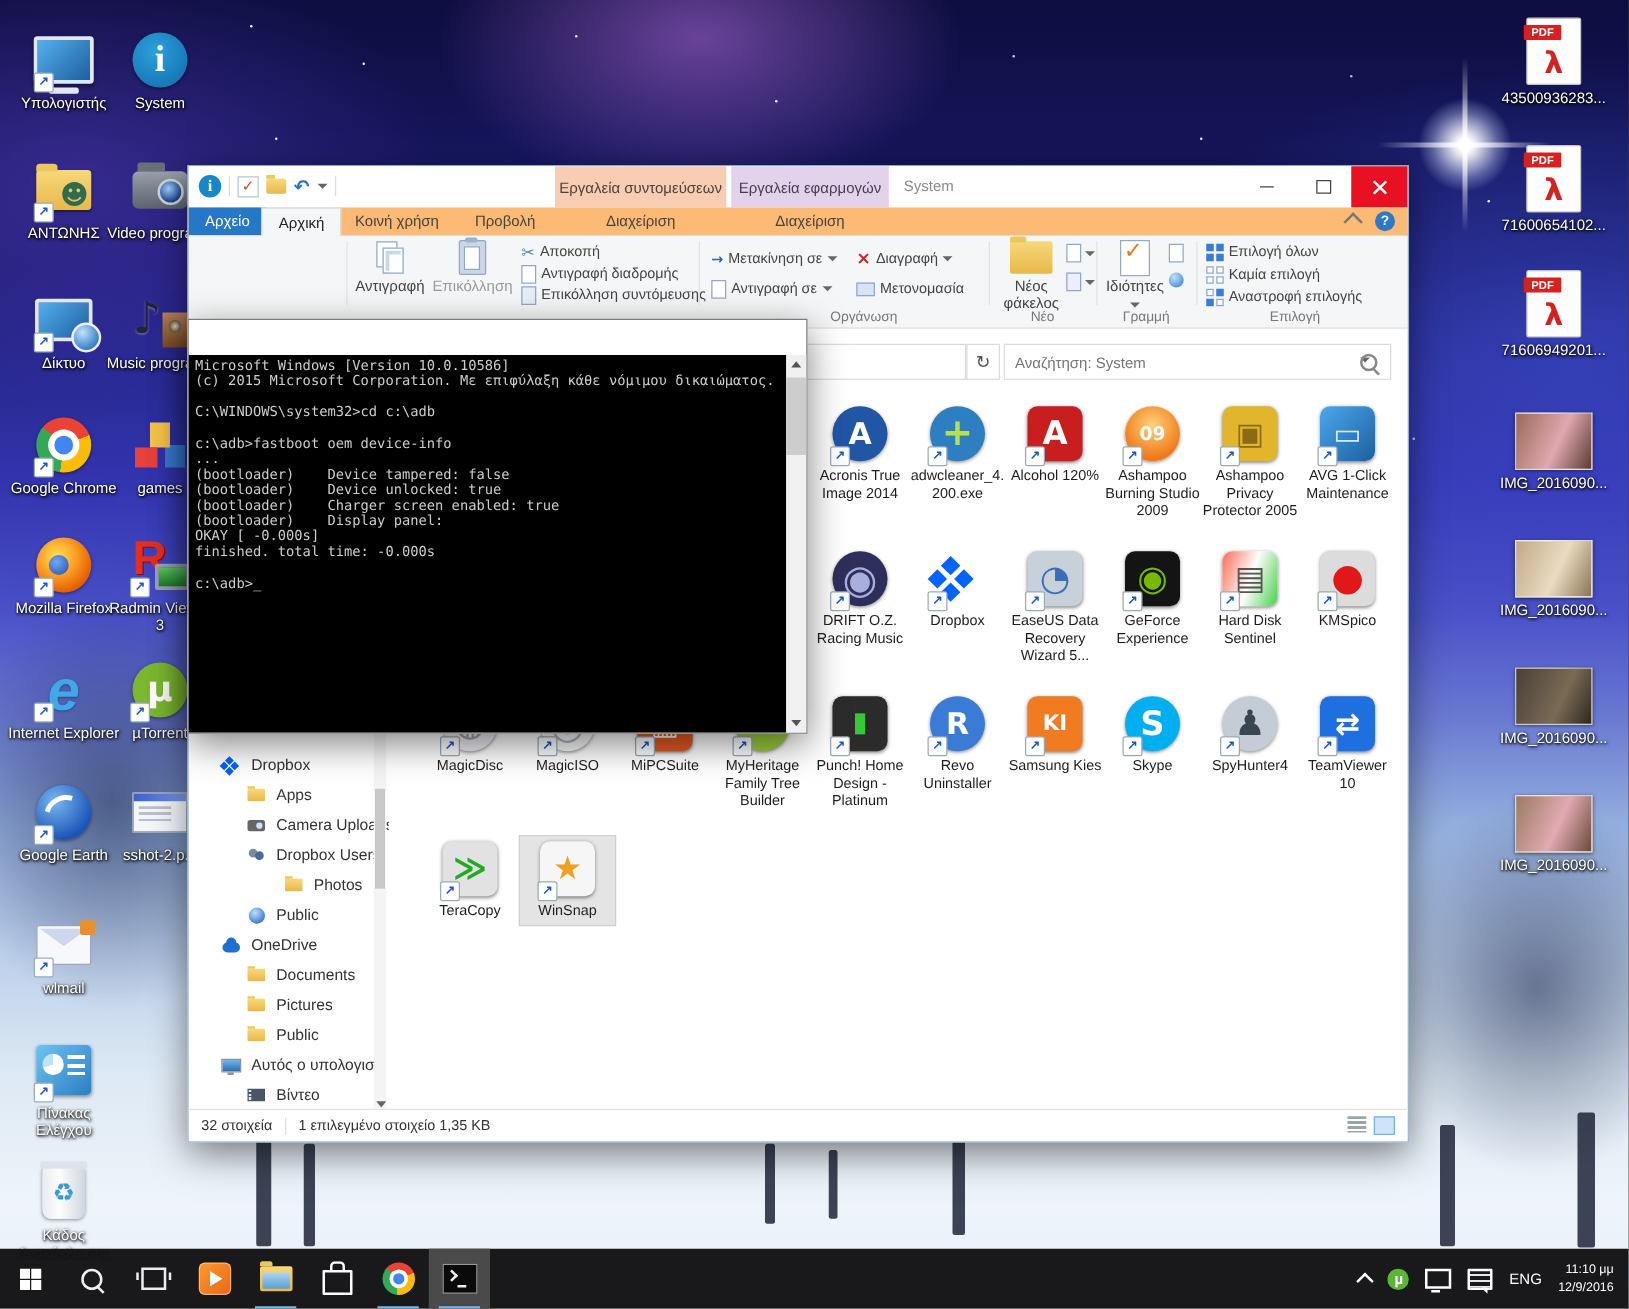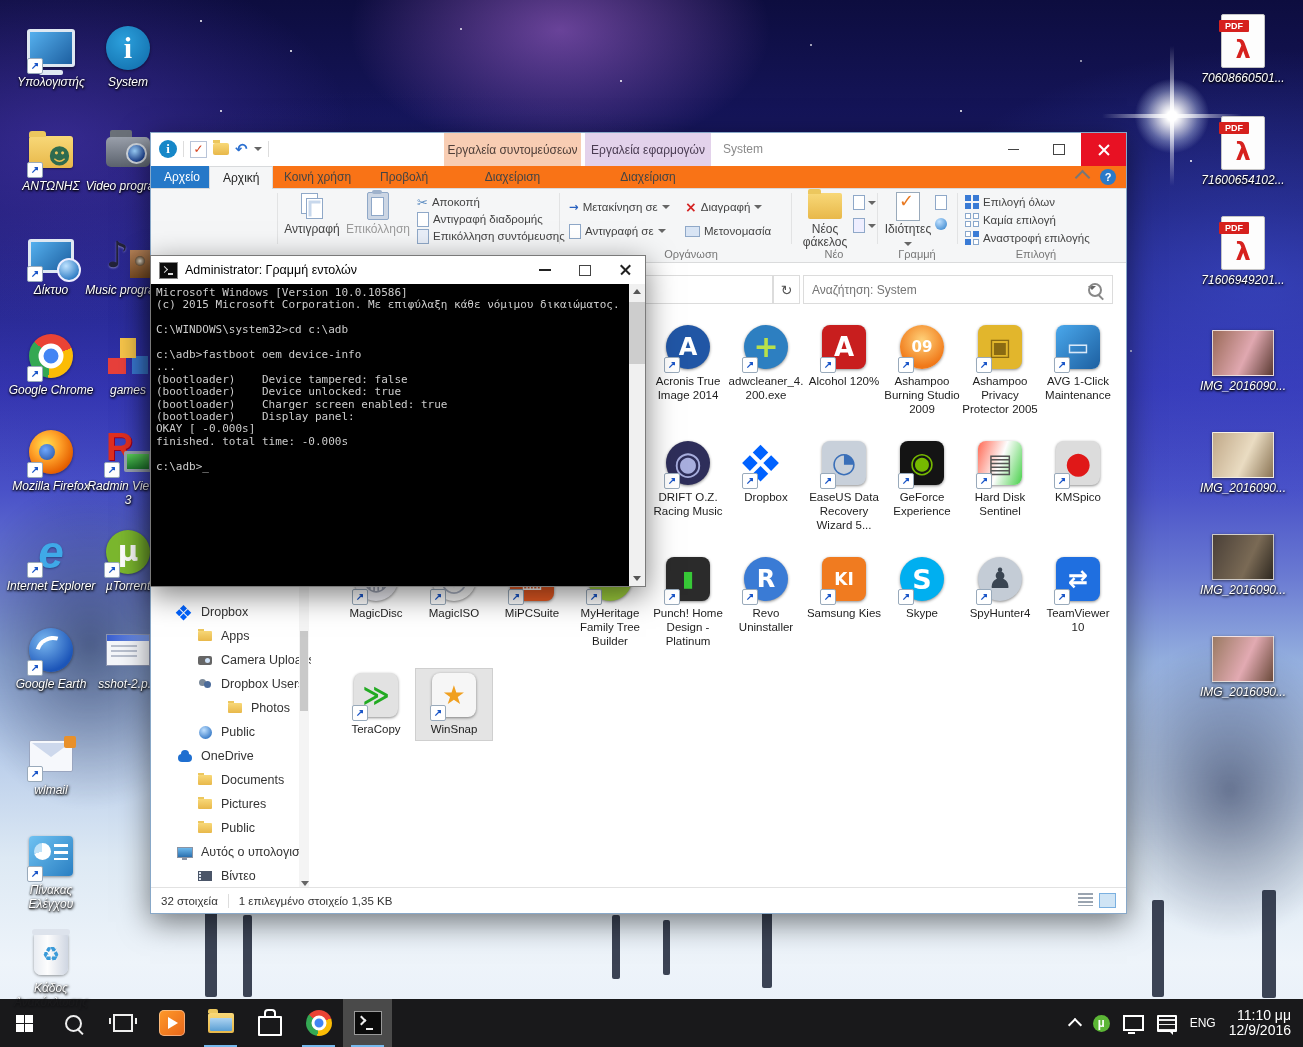--- a/index.html
+++ b/index.html
@@ -23,21 +23,21 @@
     background:radial-gradient(circle,#ffffff 0 5px,rgba(255,255,255,.85) 10px,rgba(210,225,255,.35) 26px,transparent 60%);}
   .big-star::before{content:"";position:absolute;left:-26px;top:42px;width:140px;height:4px;
     background:linear-gradient(90deg,transparent,rgba(255,255,255,.9),transparent);}
   .big-star::after{content:"";position:absolute;left:42px;top:-26px;width:4px;height:140px;
     background:linear-gradient(180deg,transparent,rgba(255,255,255,.9),transparent);}
   .trunk{position:absolute;background:#1d2538;opacity:.85;border-radius:2px;filter:blur(.4px);}
   .treeblur{position:absolute;background:radial-gradient(ellipse,rgba(25,35,70,.55),transparent 70%);filter:blur(3px);}
   
   .dicon{position:absolute;width:90px;text-align:center;z-index:2;}
   .dicon .dbox{width:48px;height:48px;margin:0 auto;position:relative;display:flex;align-items:center;justify-content:center;}
-  .dicon .dlabel{margin-top:3px;font-size:12px;line-height:14px;color:#fff;text-shadow:0 1px 2px #000,1px 1px 3px #000;word-wrap:break-word;font-style:italic;}
+  .dicon .dlabel{margin-top:3px;font-size:12px;line-height:14px;color:#fff;text-shadow:0 1px 2px #000,1px 1px 3px #000;word-wrap:break-word;}
   .shp-c{border-radius:50%;}
   .shp-s{border-radius:8px;}
   .gbox{width:44px;height:44px;display:flex;align-items:center;justify-content:center;box-shadow:0 1px 3px rgba(0,0,0,.45);}
   .gbox span{font-family:"DejaVu Sans",sans-serif;font-weight:bold;line-height:1;}
   .sc-arrow{position:absolute;left:0;bottom:-2px;width:14px;height:14px;background:#fff;border:1px solid #9ab;border-radius:2px;
     font-size:10px;line-height:13px;color:#1a56c8;text-align:center;font-weight:bold;}
   
   .ic-monitor{position:relative;width:44px;height:32px;background:linear-gradient(135deg,#55b0ee,#1d5fa0);border:3px solid #dfe8f2;border-radius:3px;box-shadow:0 2px 3px rgba(0,0,0,.4);}
   .ic-monitor::after{content:"";position:absolute;left:50%;transform:translateX(-50%);bottom:-11px;width:24px;height:5px;background:#dfe8f2;border-radius:2px;}
   .ic-network{position:relative;width:40px;height:28px;background:linear-gradient(135deg,#55b0ee,#1d5fa0);border:3px solid #dfe8f2;border-radius:3px;}
@@ -108,21 +108,21 @@
   .win-controls{position:absolute;right:0;top:0;height:33px;display:flex;}
   .wc{width:45px;height:33px;display:flex;align-items:center;justify-content:center;position:relative;}
   .wc-min::after{content:"";width:11px;height:1px;background:#444;}
   .wc-max::after{content:"";width:10px;height:9px;border:1px solid #444;}
   .wc-close{background:#e81123;}
   .wc-close::before,.wc-close::after{content:"";position:absolute;width:14px;height:2px;background:#fff;}
   .wc-close::before{transform:rotate(45deg);}
   .wc-close::after{transform:rotate(-45deg);}
   .cmd-wc::before,.cmd-wc::after{background:#222;height:1.5px;width:12px;}
   
-  .tabrow{position:relative;height:22px;background:#f97316;border-bottom:1px solid #d8dadc;}
+  .tabrow{position:relative;height:22px;background:#fdba74;border-bottom:1px solid #d8dadc;}
   .tab{position:absolute;top:0;height:22px;line-height:22px;padding:0 13px;color:#444;}
   .tab-file{left:0;background:#2578c8;color:#fff;}
   .tab-active{background:#f5f6f7;border:1px solid #d8dadc;border-bottom:none;color:#222;}
   .tab-manage{text-align:center;padding:0;}
   .ribbon-collapse{position:absolute;right:38px;top:6px;width:9px;height:9px;border-left:2px solid #777;border-top:2px solid #777;transform:rotate(45deg);}
   .ribbon-help{position:absolute;right:10px;top:3px;width:16px;height:16px;border-radius:50%;background:#2a7ac8;color:#fff;font-size:11px;font-weight:bold;text-align:center;line-height:16px;}
   
   .ribbon{position:relative;height:73px;background:#f5f6f7;border-bottom:1px solid #dadbdc;overflow:hidden;}
   .rb-big{position:absolute;top:2px;width:62px;height:54px;text-align:center;font-size:12px;line-height:13px;color:#444;}
   .rb-big .bicon{height:30px;display:flex;align-items:center;justify-content:center;margin-bottom:2px;}
@@ -238,21 +238,21 @@
   .tb-cmd::before{content:"";position:absolute;left:3px;top:5px;width:5px;height:5px;border-right:2px solid #eee;border-bottom:2px solid #eee;transform:rotate(-45deg);}
   .tb-cmd::after{content:"";position:absolute;left:11px;bottom:4px;width:7px;height:2px;background:#eee;}
   .tray{margin-left:auto;display:flex;align-items:center;gap:13px;padding-right:12px;color:#fff;}
   .tr-chev{width:8px;height:8px;border-left:2px solid #fff;border-top:2px solid #fff;transform:rotate(45deg);margin-top:3px;}
   .tr-mu{width:17px;height:17px;border-radius:50%;background:#5cb636;color:#fff;font-size:12px;font-weight:bold;text-align:center;line-height:16px;}
   .tr-net{position:relative;width:17px;height:12px;border:2px solid #fff;}
   .tr-net::after{content:"";position:absolute;left:3px;bottom:-5px;width:7px;height:2px;background:#fff;}
   .tr-act{position:relative;width:16px;height:13px;border:2px solid #fff;border-radius:1px;background:repeating-linear-gradient(180deg,transparent 0 2px,rgba(255,255,255,.9) 2px 3.5px,transparent 3.5px 5px);}
   .tr-act::after{content:"";position:absolute;right:2px;bottom:-5px;border-left:5px solid transparent;border-top:5px solid #fff;}
   .tr-lang{font-size:12px;}
-  .tr-clock{font-size:14px;text-align:right;line-height:15px;}
+  .tr-clock{font-size:10px;text-align:right;line-height:15px;}
 </style>
 </head>
 <body>
 
 <div id="desktop">
 
   <div class="stars"></div>
   <div class="big-star"></div>
   <div class="treeblur" style="left:-40px;top:480px;width:260px;height:330px;"></div>
   <div class="treeblur" style="left:1100px;top:640px;width:260px;height:300px;"></div>
@@ -384,21 +384,21 @@
             <span>♻</span>
           </div>
         </div>
         <div class="dlabel">Κάδος Ανακύκλωσης</div>
       </div>
       <div class="dicon" style="left: 1196px; top: 14px; width: 94px;">
         <div class="pdficon">
           <span class="pdfband">PDF</span>
           <span class="pdflam">λ</span>
         </div>
-        <div class="dlabel">70608660501...</div>
+        <div class="dlabel">43500936283...</div>
       </div>
       <div class="dicon" style="left: 1196px; top: 116px; width: 94px;">
         <div class="pdficon">
           <span class="pdfband">PDF</span>
           <span class="pdflam">λ</span>
         </div>
         <div class="dlabel">71600654102...</div>
       </div>
       <div class="dicon" style="left: 1196px; top: 216px; width: 94px;">
         <div class="pdficon">
@@ -876,32 +876,20 @@
       <span class="ssep"></span>
       <span>1 επιλεγμένο στοιχείο  1,35 KB</span>
       <span class="sb-views">
         <span class="sb1"></span>
         <span class="sb2"></span>
       </span>
     </div>
   </div>
 
   <div class="window" id="cmd">
-    <div class="cmd-title">
-      <span class="cmd-ico"></span>
-      <span>Administrator: Γραμμή εντολών</span>
-      <span class="cmd-controls">
-        <span class="wc wc-min cmd-wc" style="--c:#222;"></span>
-        <span class="wc wc-max"></span>
-        <span class="wc" style="position:relative;">
-          <span style="position:absolute;width:13px;height:1.5px;background:#222;transform:rotate(45deg);"></span>
-          <span style="position:absolute;width:13px;height:1.5px;background:#222;transform:rotate(-45deg);"></span>
-        </span>
-      </span>
-    </div>
     <div class="cmd-body">
         <pre id="cmd-text">Microsoft Windows [Version 10.0.10586]
 (c) 2015 Microsoft Corporation. Με επιφύλαξη κάθε νόμιμου δικαιώματος.
 
 C:\WINDOWS\system32&gt;cd c:\adb
 
 c:\adb&gt;fastboot oem device-info
 ...
 (bootloader)    Device tampered: false
 (bootloader)    Device unlocked: true

